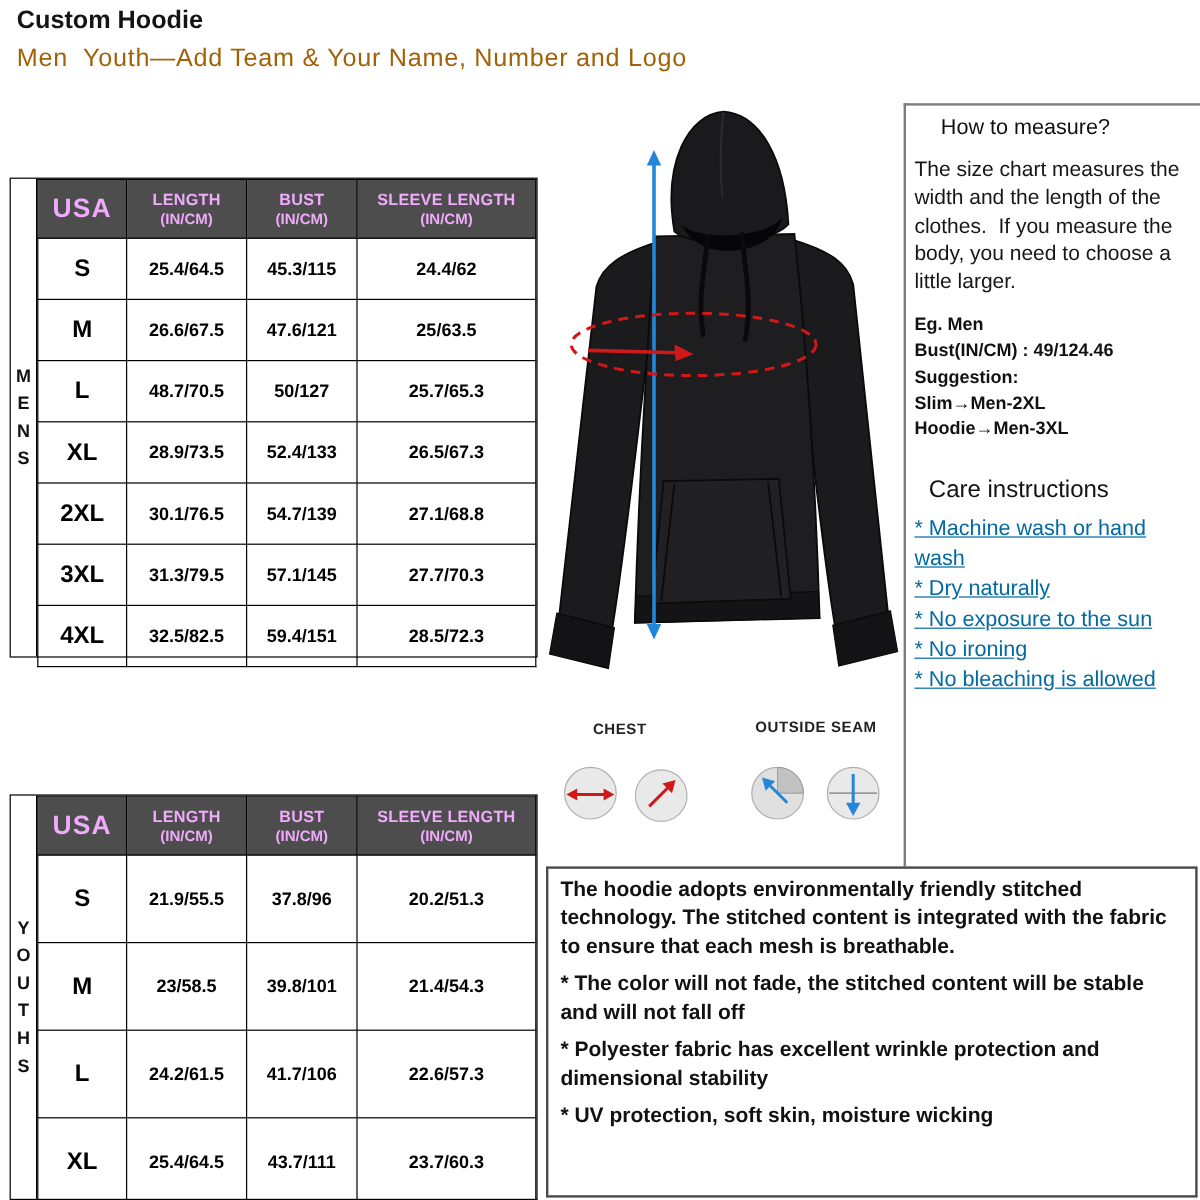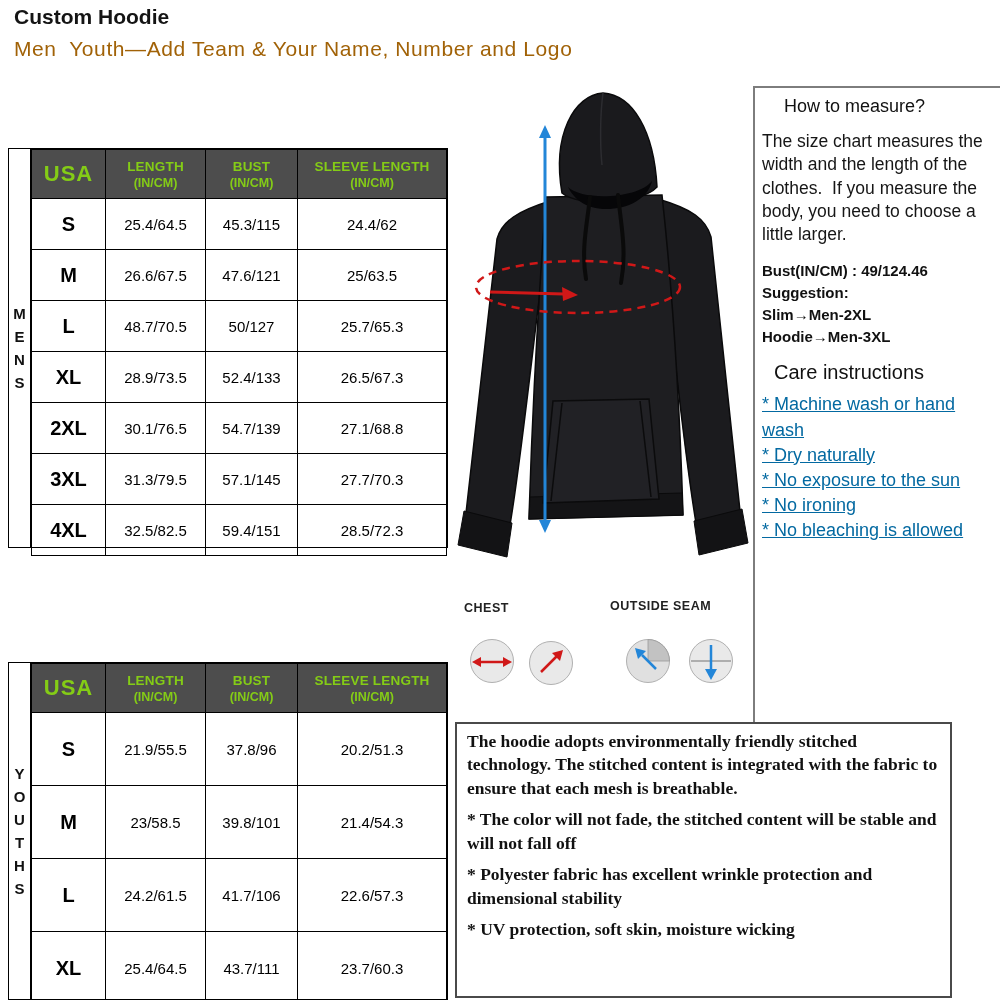--- a/index.html
+++ b/index.html
@@ -18,60 +18,60 @@
   .size-table.youth { left:8px; top:662px;  width:440px; height:338px; }
 
   .side-strip {
     width:22px; border-right:1px solid #000; display:flex; flex-direction:column;
     justify-content:center; align-items:center; font-weight:bold; font-size:15px; color:#111;
   }
   .side-strip div { line-height:23px; }
 
   .size-table table { border-collapse:collapse; table-layout:fixed; width:415px; }
   .size-table th, .size-table td { border:1px solid #000; text-align:center; vertical-align:middle; padding:0; }
-  .head-row th { background:#4d4d4d; color:#84cc16; height:48px; }
+  .head-row th { background:#4d4d4d; color:#f0abfc; height:48px; }
   th.usa { font-size:22px; font-weight:bold; letter-spacing:1px; }
   .col-label { display:block; font-size:13.5px; font-weight:bold; letter-spacing:0.2px; }
   .col-unit  { display:block; font-size:12.5px; font-weight:bold; margin-top:2px; }
   td.size { font-size:20px; font-weight:bold; color:#000; }
-  td.val  { font-size:15px; font-weight:normal; color:#000; }
+  td.val  { font-size:15px; font-weight:bold; color:#000; }
   .mens  .body-row td { height:50px; }
   .youth .body-row td { height:72px; }
   .c-size{width:74px}.c-len{width:100px}.c-bust{width:92px}.c-sleeve{width:149px}
 
   
   .hoodie-figure { position:absolute; left:450px; top:85px; width:300px; height:510px; }
 
-  .measure-label { position:absolute; font-size:12.5px; font-weight:bold; color:#222; letter-spacing:0.5px; }
+  .measure-label { position:absolute; font-size:12.5px; font-weight:bold; color:#222; letter-spacing:0.5px; text-align:center; }
   .chest-label { left:464px; top:601px; width:105px; }
   .seam-label  { left:610px; top:599px; width:140px; }
 
   .swatch { position:absolute; width:46px; height:46px; }
   .swatch-1 { left:469px; top:638px; }
   .swatch-2 { left:528px; top:640px; }
   .swatch-3 { left:625px; top:638px; }
   .swatch-4 { left:688px; top:638px; }
 
   
   .vline { position:absolute; left:753px; top:86px; width:2px; height:636px; background:#7d7d7d; }
   .hline { position:absolute; left:753px; top:86px; width:247px; height:2px; background:#7d7d7d; }
 
   
   .measure-panel { position:absolute; left:762px; top:96px; width:234px; }
   .mp-heading { font-size:18px; font-weight:normal; color:#111; margin:0 0 13px 22px; }
   .mp-body { font-size:17.5px; line-height:1.33; color:#161616; white-space:pre-wrap; }
   .mp-example { margin-top:14px; }
   .mp-example div { font-size:15px; font-weight:bold; line-height:1.45; color:#111; }
-  .mp-care-heading { font-size:20px; font-weight:normal; color:#111; margin:14px 0 8px 12px; }
+  .mp-care-heading { font-size:20px; font-weight:normal; color:#111; margin:28px 0 8px 12px; }
   .mp-care-item { font-size:18px; line-height:1.4; color:#0369a1;text-decoration:underline; }
 
   
   .features-box {
-    position:absolute; left:455px; top:722px; width:497px; height:276px;
-    border:2px solid #4a4a4a; box-sizing:border-box; padding:6px 10px;font-family:Liberation Serif, serif;
+    position:absolute; left:455px; top:722px; width:543px; height:276px;
+    border:2px solid #4a4a4a; box-sizing:border-box; padding:6px 10px;
   }
   .features-box p { margin:0 0 8px 0; font-size:17.5px; font-weight:bold; color:#111; line-height:1.34; }
 </style>
 </head>
 <body>
 
 <div class="canvas">
 
   <div class="page-title">Custom Hoodie</div>
   <div class="page-subtitle">Men  Youth—Add Team &amp; Your Name, Number and Logo</div>
@@ -287,20 +287,21 @@
     </svg>
   </div>
 
   <div class="vline"></div>
   <div class="hline"></div>
 
   <div class="measure-panel">
     <div class="mp-heading">How to measure?</div>
     <div class="mp-body">The size chart measures the width and the length of the clothes.  If you measure the body, you need to choose a little larger.</div>
     <div class="mp-example">
+      <div>Eg. Men</div>
       <div>Bust(IN/CM) : 49/124.46</div>
       <div>Suggestion:</div>
       <div>Slim→Men-2XL</div>
       <div>Hoodie→Men-3XL</div>
     </div>
     <div class="mp-care-heading">Care instructions</div>
     <div class="mp-care-item">* Machine wash or hand wash</div>
     <div class="mp-care-item">* Dry naturally</div>
     <div class="mp-care-item">* No exposure to the sun</div>
     <div class="mp-care-item">* No ironing</div>

